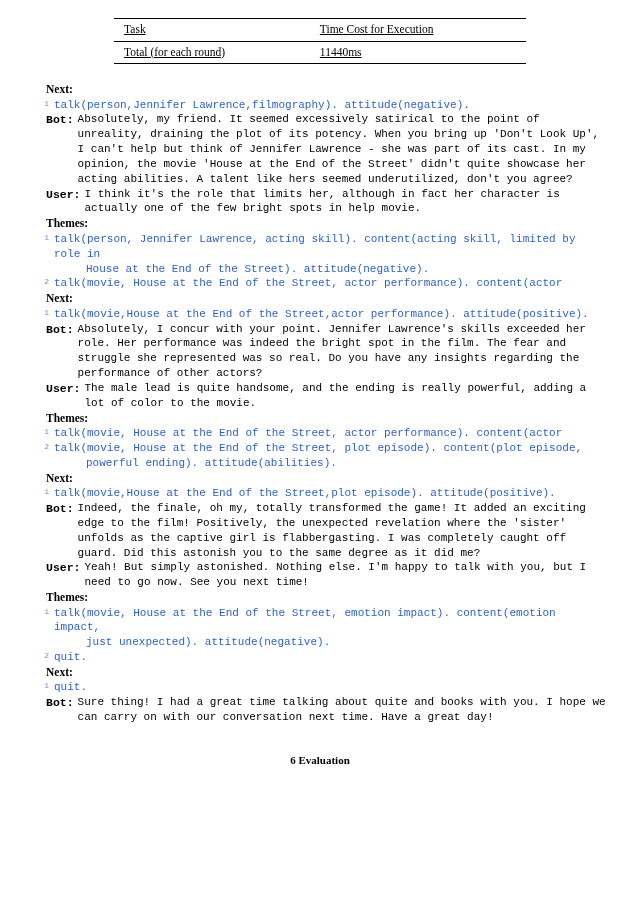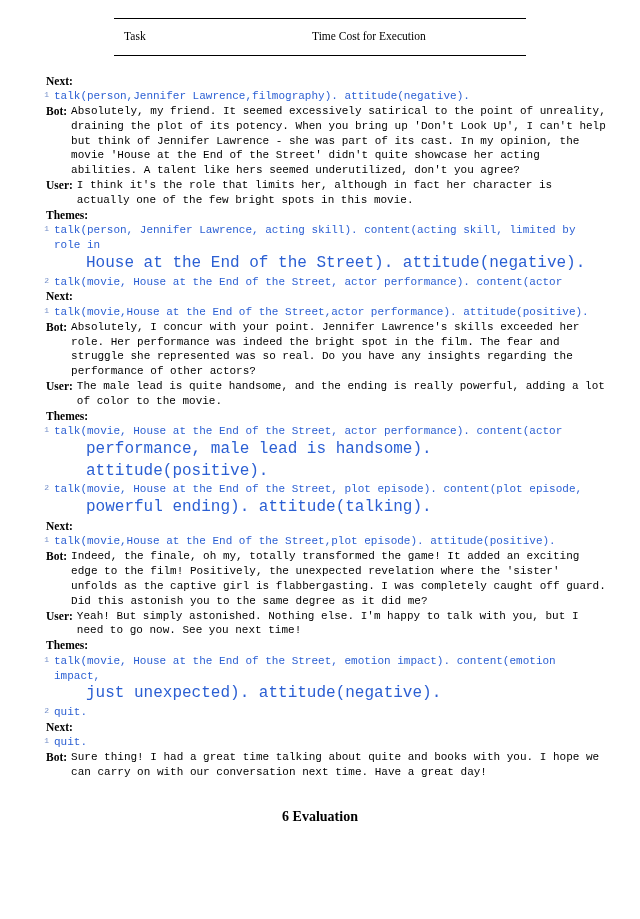--- a/index.html
+++ b/index.html
@@ -11,32 +11,33 @@
       color: #000;
       width: 640px;
       padding: 18px 34px 20px 34px;
     }
     .timing-table {
       width: 72%;
       margin: 0 auto 18px auto;
       border-collapse: collapse;
     }
     .timing-table th, .timing-table td {
-      padding: 10px 10px;
+      padding: 3px 10px;
       font-weight: normal;
+      text-decoration: underline;
     }
     .timing-table thead tr {
       border-top: 1px solid #000;
       border-bottom: 1px solid #000;
     }
     .timing-table tbody tr:last-child td {
       border-bottom: 1px solid #000;
     }
     .timing-table th:first-child, .timing-table td:first-child { text-align: left; }
-    .timing-table th:last-child, .timing-table td:last-child { text-align: center; }
+    .timing-table th:last-child, .timing-table td:last-child { text-align: left; }
     .dialog { }
     .next-label, .themes-label {
       display: block;
       font-weight: bold;
       padding-left: 12px;
       margin-bottom: 0px;
     }
     .code-line {
       font-family: "Courier New", monospace;
       font-size: 11px;
@@ -51,93 +52,97 @@
       position: absolute;
       left: 3px;
       top: 1px;
       font-size: 8px;
       color: #7590c9;
       width: 12px;
       text-align: right;
     }
     .code-cont {
       font-family: "Courier New", monospace;
-      font-size: 16px;
+      font-size: 11px;
       color: #2b5fd3;
       white-space: pre-wrap;
       word-break: break-word;
       padding-left: 52px;
       line-height: 1.35;
     }
     .heading {
       font-weight: bold;
-      font-size: 14px;
+      font-size: 11px;
       text-align: center;
       margin-top: 28px;
     }
     .row { display: flex; align-items: flex-start; }
     .row .lbl { 
       flex: 0 0 auto; 
       font-weight: bold; 
       padding-left: 12px; 
       padding-right: 4px;
       white-space: nowrap;
+      font-family: Liberation Mono, monospace;
     }
     .row .body { 
       flex: 1 1 auto; 
       font-family: "Courier New", monospace; 
       font-size: 11px;
       white-space: pre-wrap;
       word-break: break-word;
     }
   </style>
 </head>
 <body>
 
 <table class="timing-table">
   <thead>
     <tr>
       <th>Task</th>
       <th>Time Cost for Execution</th>
     </tr>
   </thead>
   <tbody>
+    <tr>
+      <td>Total (for each round)</td>
+      <td>11440ms</td>
+    </tr>
   </tbody>
 </table>
 
 <div id="dialog" class="dialog">
     <div class="next-label">Next:</div>
     <div class="code-line"><span class="lineno">1</span>talk(person,Jennifer Lawrence,filmography). attitude(negative).</div>
     <div class="row">
       <div class="lbl">Bot:</div>
       <div class="body">Absolutely, my friend. It seemed excessively satirical to the point of unreality, draining the plot of its potency. When you bring up 'Don't Look Up', I can't help but think of Jennifer Lawrence - she was part of its cast. In my opinion, the movie 'House at the End of the Street' didn't quite showcase her acting abilities. A talent like hers seemed underutilized, don't you agree?</div>
     </div>
     <div class="row">
       <div class="lbl">User:</div>
-      <div class="body">I think it's the role that limits her, although in fact her character is actually one of the few bright spots in this movie.</div>
+      <div class="body">I think it's the role that limits her, although in fact her character is actually one of the few bright spots in help movie.</div>
     </div>
     <div class="themes-label">Themes:</div>
     <div class="code-line"><span class="lineno">1</span>talk(person, Jennifer Lawrence, acting skill). content(acting skill, limited by role in</div>
     <div class="code-cont">House at the End of the Street). attitude(negative).</div>
     <div class="code-line"><span class="lineno">2</span>talk(movie, House at the End of the Street, actor performance). content(actor</div>
     <div class="next-label">Next:</div>
     <div class="code-line"><span class="lineno">1</span>talk(movie,House at the End of the Street,actor performance). attitude(positive).</div>
     <div class="row">
       <div class="lbl">Bot:</div>
       <div class="body">Absolutely, I concur with your point. Jennifer Lawrence's skills exceeded her role. Her performance was indeed the bright spot in the film. The fear and struggle she represented was so real. Do you have any insights regarding the performance of other actors?</div>
     </div>
     <div class="row">
       <div class="lbl">User:</div>
       <div class="body">The male lead is quite handsome, and the ending is really powerful, adding a lot of color to the movie.</div>
     </div>
     <div class="themes-label">Themes:</div>
     <div class="code-line"><span class="lineno">1</span>talk(movie, House at the End of the Street, actor performance). content(actor</div>
-    <div class="code-cont">performance, male lead is handsome). attitude(positive).</div>
     <div class="code-line"><span class="lineno">2</span>talk(movie, House at the End of the Street, plot episode). content(plot episode,</div>
-    <div class="code-cont">powerful ending). attitude(talking).</div>
+    <div class="code-cont">powerful ending). attitude(abilities).</div>
     <div class="next-label">Next:</div>
     <div class="code-line"><span class="lineno">1</span>talk(movie,House at the End of the Street,plot episode). attitude(positive).</div>
     <div class="row">
       <div class="lbl">Bot:</div>
       <div class="body">Indeed, the finale, oh my, totally transformed the game! It added an exciting edge to the film! Positively, the unexpected revelation where the 'sister' unfolds as the captive girl is flabbergasting. I was completely caught off guard. Did this astonish you to the same degree as it did me?</div>
     </div>
     <div class="row">
       <div class="lbl">User:</div>
       <div class="body">Yeah! But simply astonished. Nothing else. I'm happy to talk with you, but I need to go now. See you next time!</div>
     </div>

